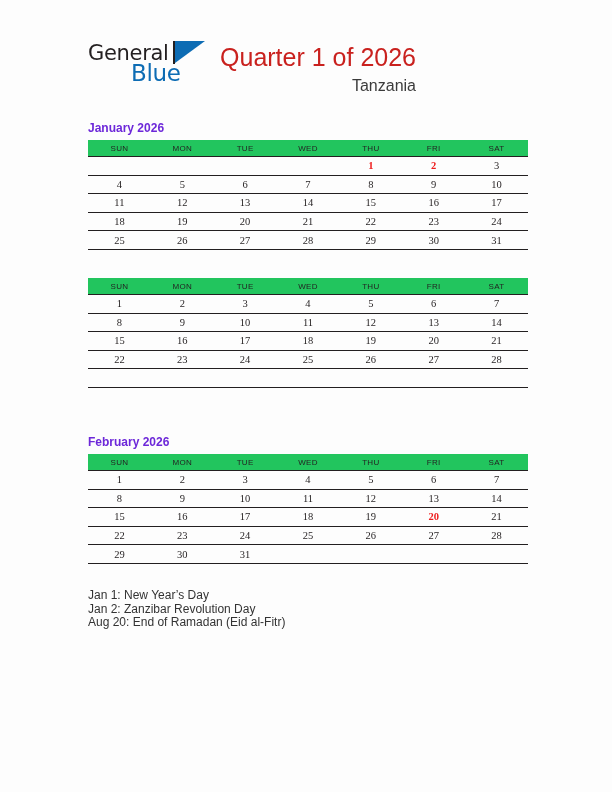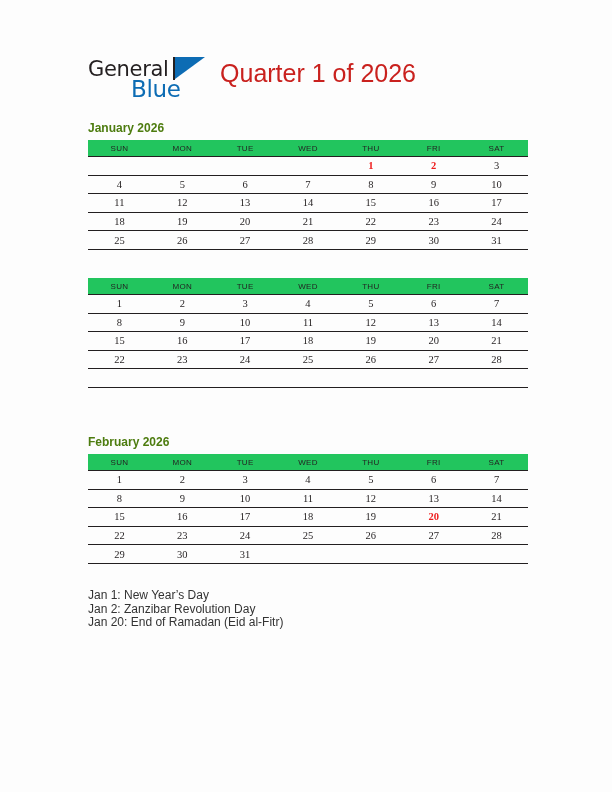--- a/index.html
+++ b/index.html
@@ -18,21 +18,21 @@
     position: relative;
     width: 612px;
     height: 792px;
     box-sizing: border-box;
   }
 
   
   .header {
     position: absolute;
     left: 0;
-    top: 16px;
+    top: 0;
     width: 504px;
     height: 112px;
   }
   .logo {
     position: absolute;
     left: 88px;
     top: 41px;
     width: 170px;
     height: 50px;
   }
@@ -101,21 +101,21 @@
   
   .month {
     position: absolute;
     left: 88px;
     width: 440px;
   }
   .month-title {
     font-family: "Liberation Sans", sans-serif;
     font-size: 12px;
     font-weight: bold;
-    color: #4d7c0f;
+    color: #6d28d9;
     line-height: 14px;
     margin-bottom: 5px;
   }
   table.cal {
     border-collapse: collapse;
     table-layout: fixed;
     width: 440px;
   }
   table.cal col { width: 62.85px; }
   table.cal th {
@@ -172,20 +172,21 @@
 
     <div class="logo">
       <span class="logo-general">General</span>
       <span class="logo-pole"></span>
       <span class="logo-flag"></span>
       <span class="logo-blue">Blue</span>
     </div>
 
     <div class="title-block">
       <div class="quarter-title">Quarter 1 of 2026</div>
+      <div class="country-title">Tanzania</div>
     </div>
 
   </div>
 
   <div class="month" id="month-0" style="top:121px;">
     <div class="month-title">January 2026</div>
     <table class="cal">
       <colgroup>
           <col>
           <col>
@@ -397,16 +398,16 @@
             <td class="empty">&nbsp;</td>
             <td class="empty">&nbsp;</td>
           </tr>
         </tbody>
     </table>
   </div>
 
   <div class="notes">
     <div class="note-line">Jan 1: New Year’s Day</div>
     <div class="note-line">Jan 2: Zanzibar Revolution Day</div>
-    <div class="note-line">Jan 20: End of Ramadan (Eid al-Fitr)</div>
+    <div class="note-line">Aug 20: End of Ramadan (Eid al-Fitr)</div>
   </div>
 
 </div>
 
 </body></html>

